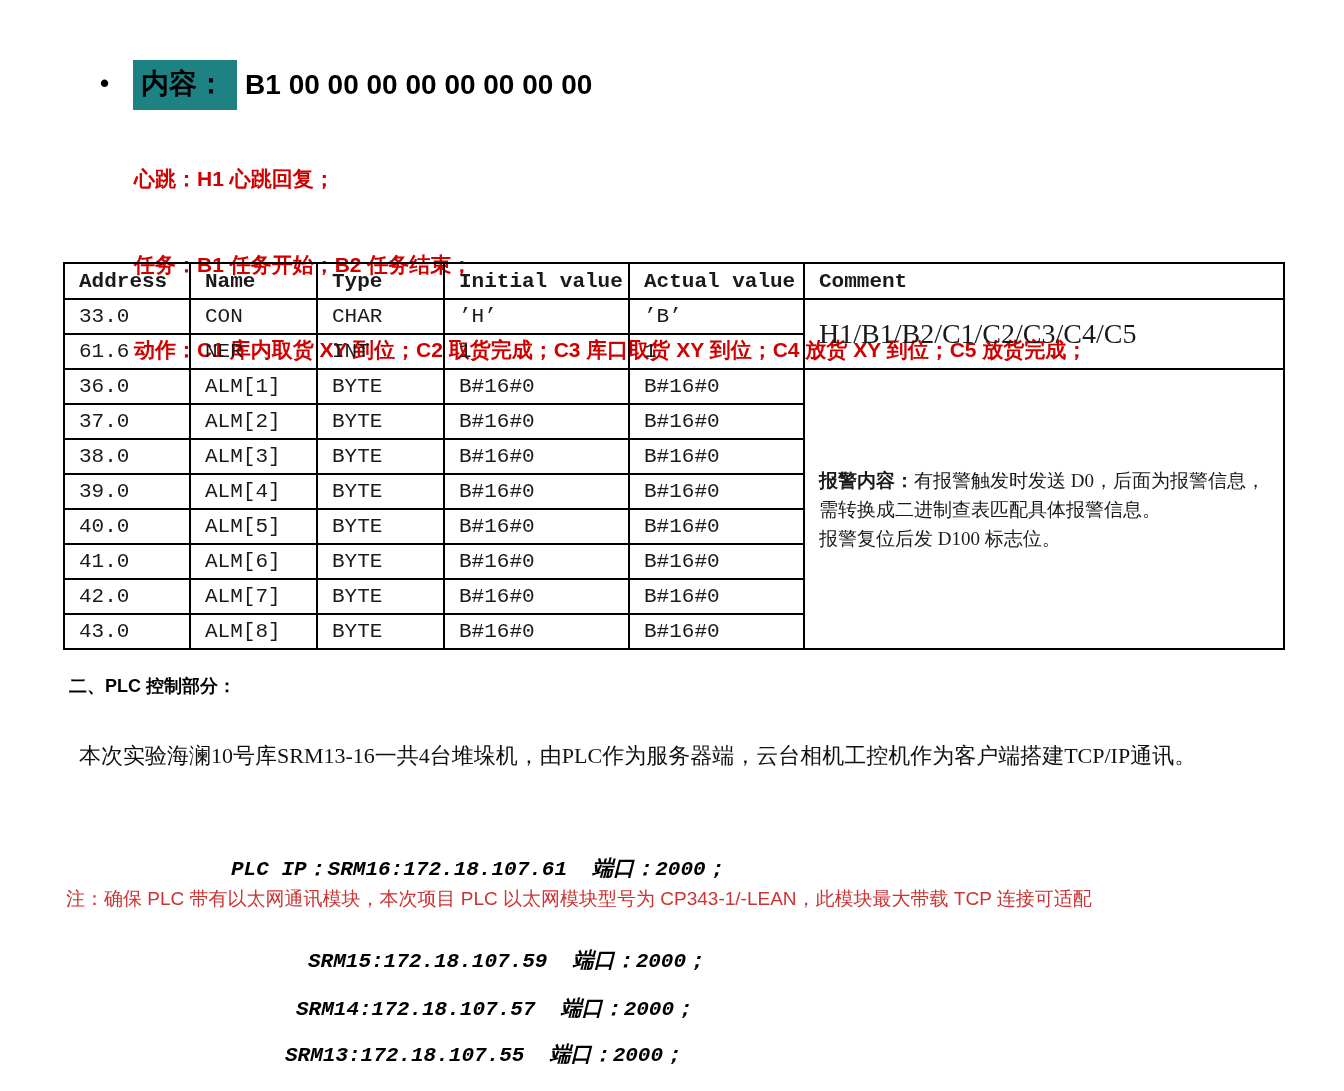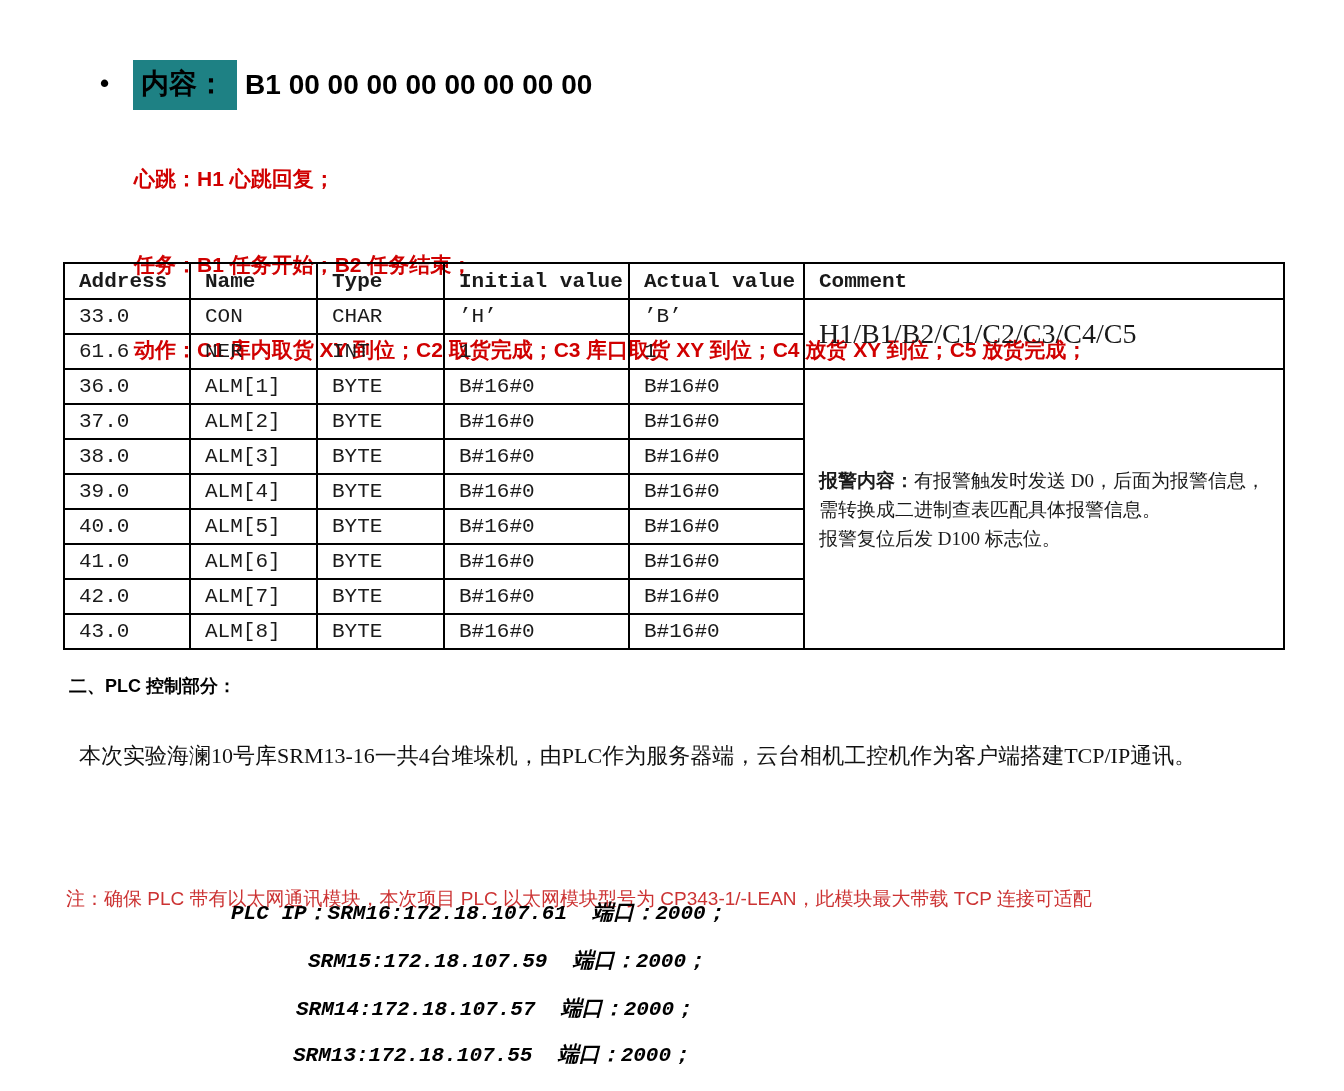--- a/index.html
+++ b/index.html
@@ -80,24 +80,24 @@
     left: 66px; top: 811px; width: 1270px;
     color: #cc3333; font-size: 19px; line-height: 35px;
     white-space: pre;
   }
   
   .ip-line {
     font-family: "Liberation Mono", "DejaVu Sans Mono", monospace;
     font-weight: bold; font-style: italic;
     font-size: 21px; color: #000; white-space: pre;
   }
-  #ip-1 { left: 231px; top: 898px; }
+  #ip-1 { left: 231px; top: 854px; }
   #ip-2 { left: 308px; top: 946px; }
   #ip-3 { left: 296px; top: 994px; }
-  #ip-4 { left: 293px; top: 1040px; }
+  #ip-4 { left: 285px; top: 1040px; }
 </style>
 </head>
 <body>
 
 <div class="abs" id="bullet-line">
   <span class="bullet-glyph">•</span>
   <span class="hl">内容：</span>
   <span>B1 00 00 00 00 00 00 00 00</span>
 </div>
 

